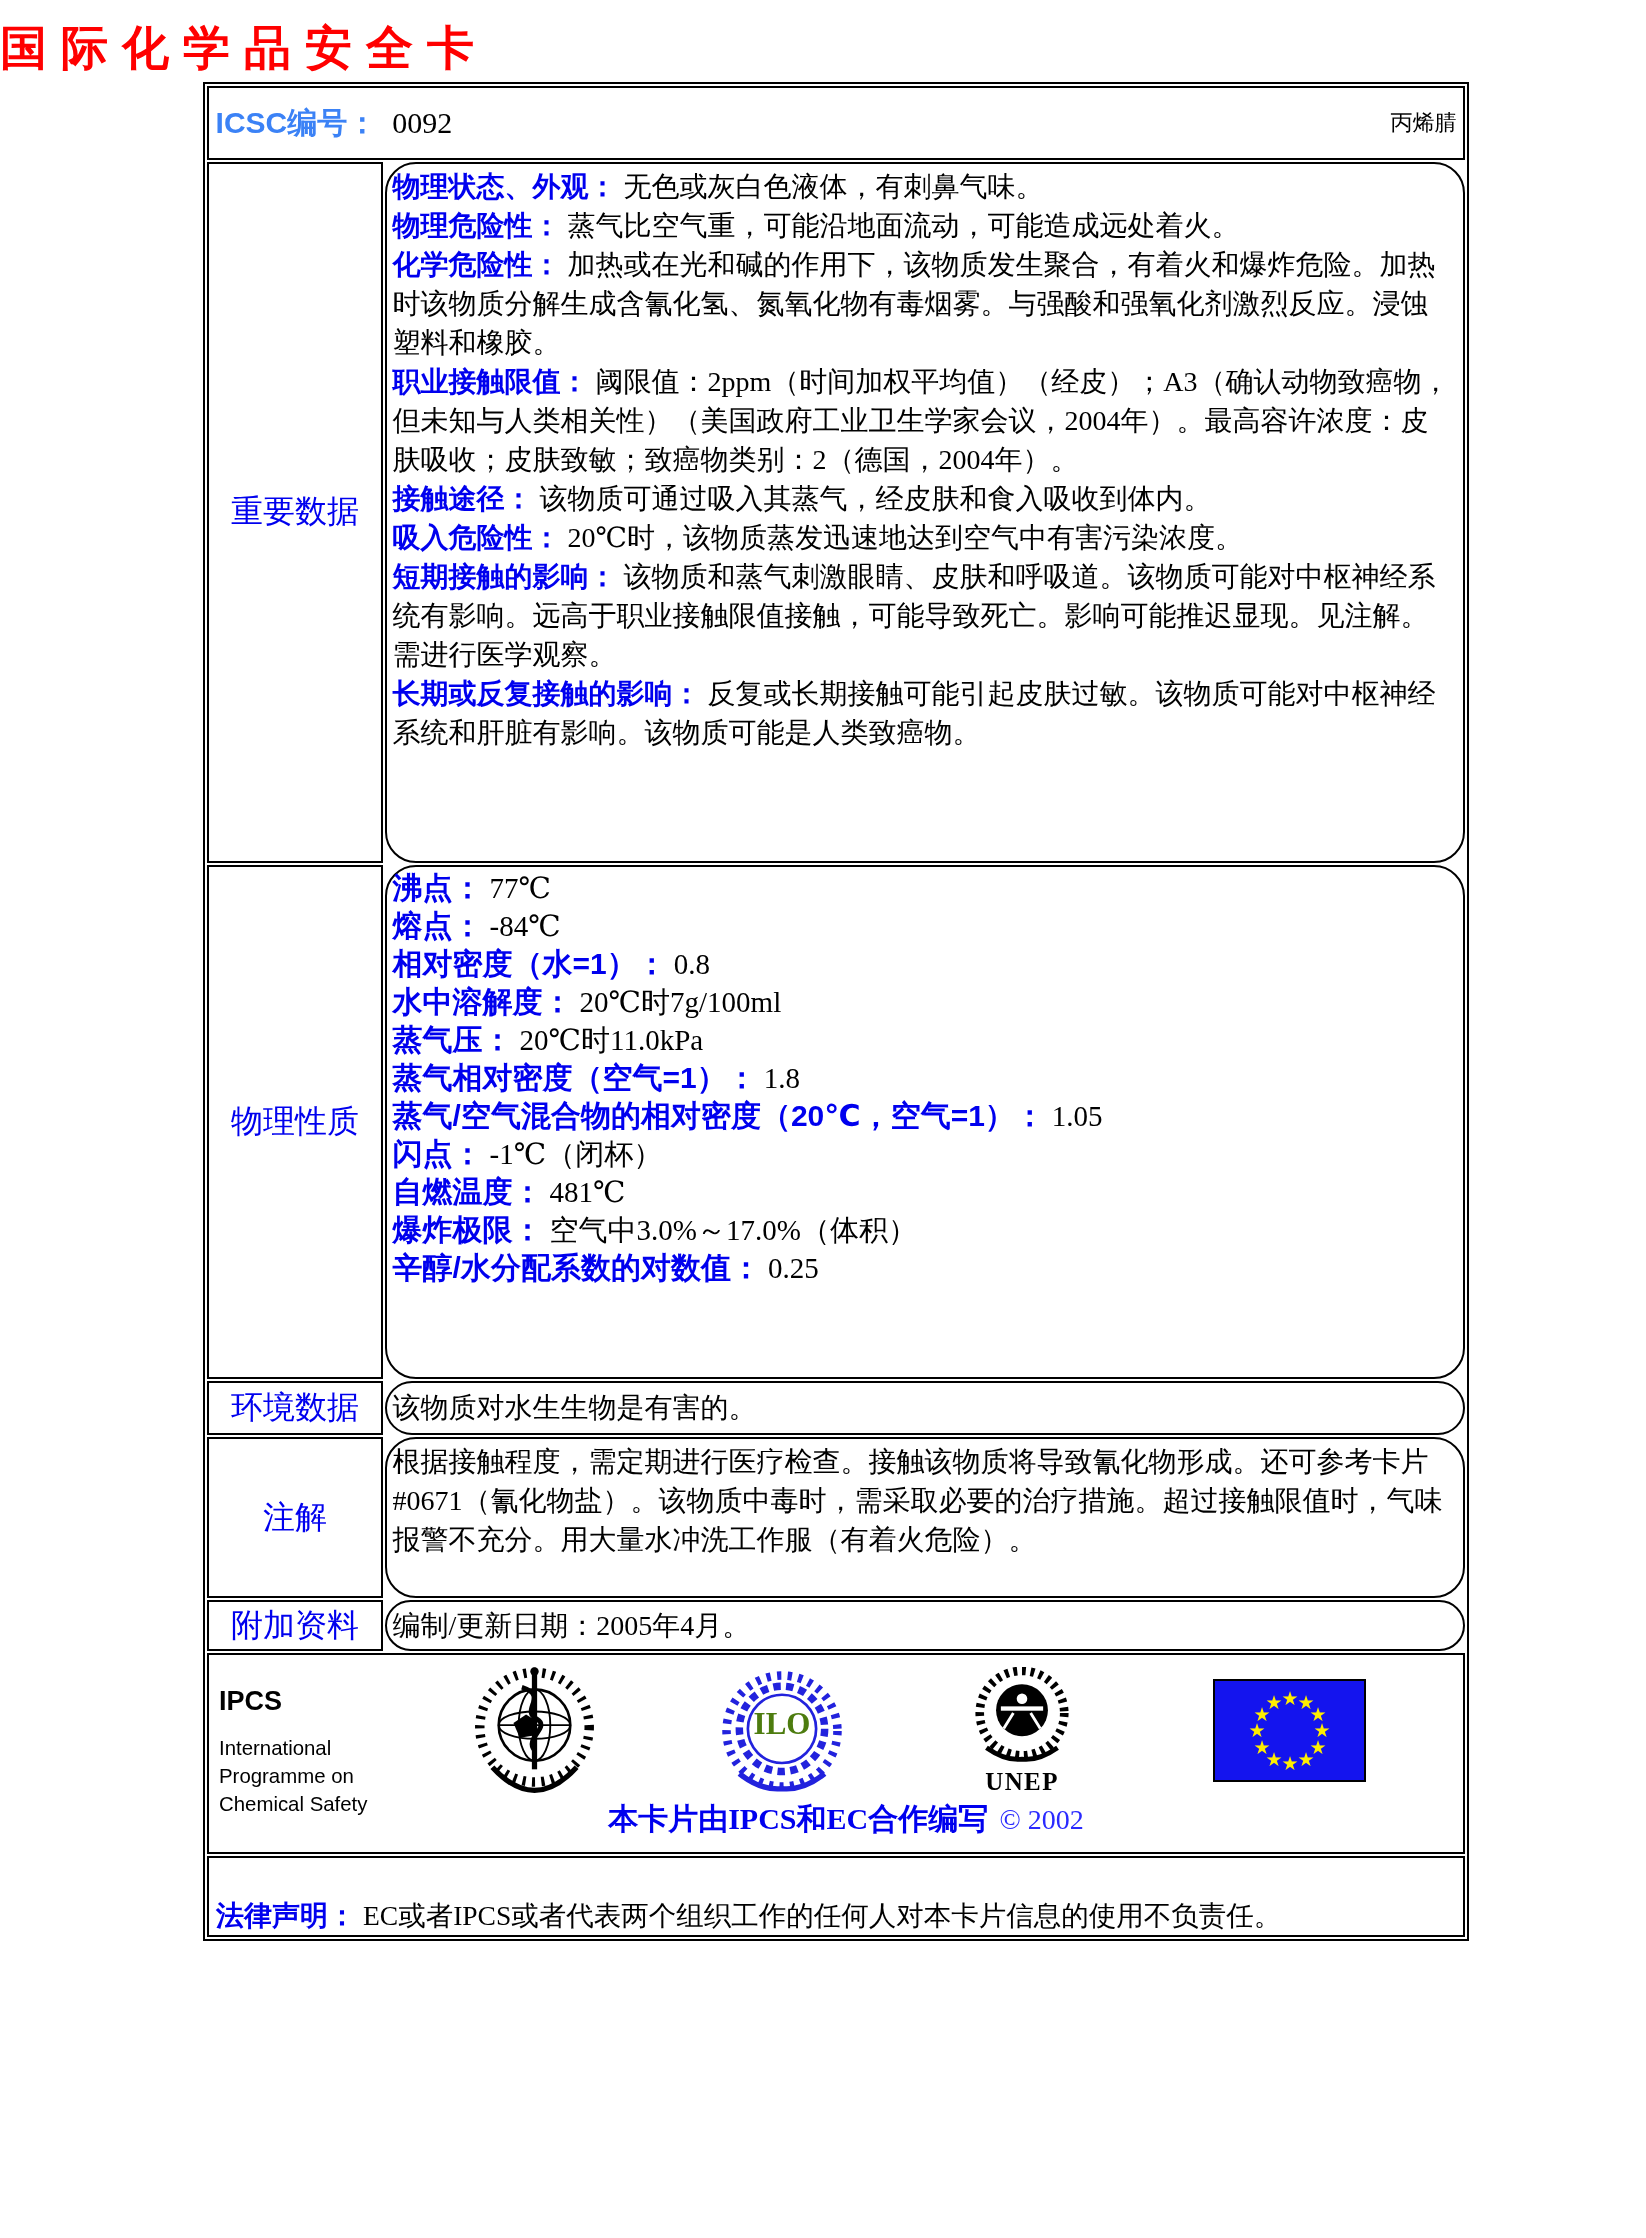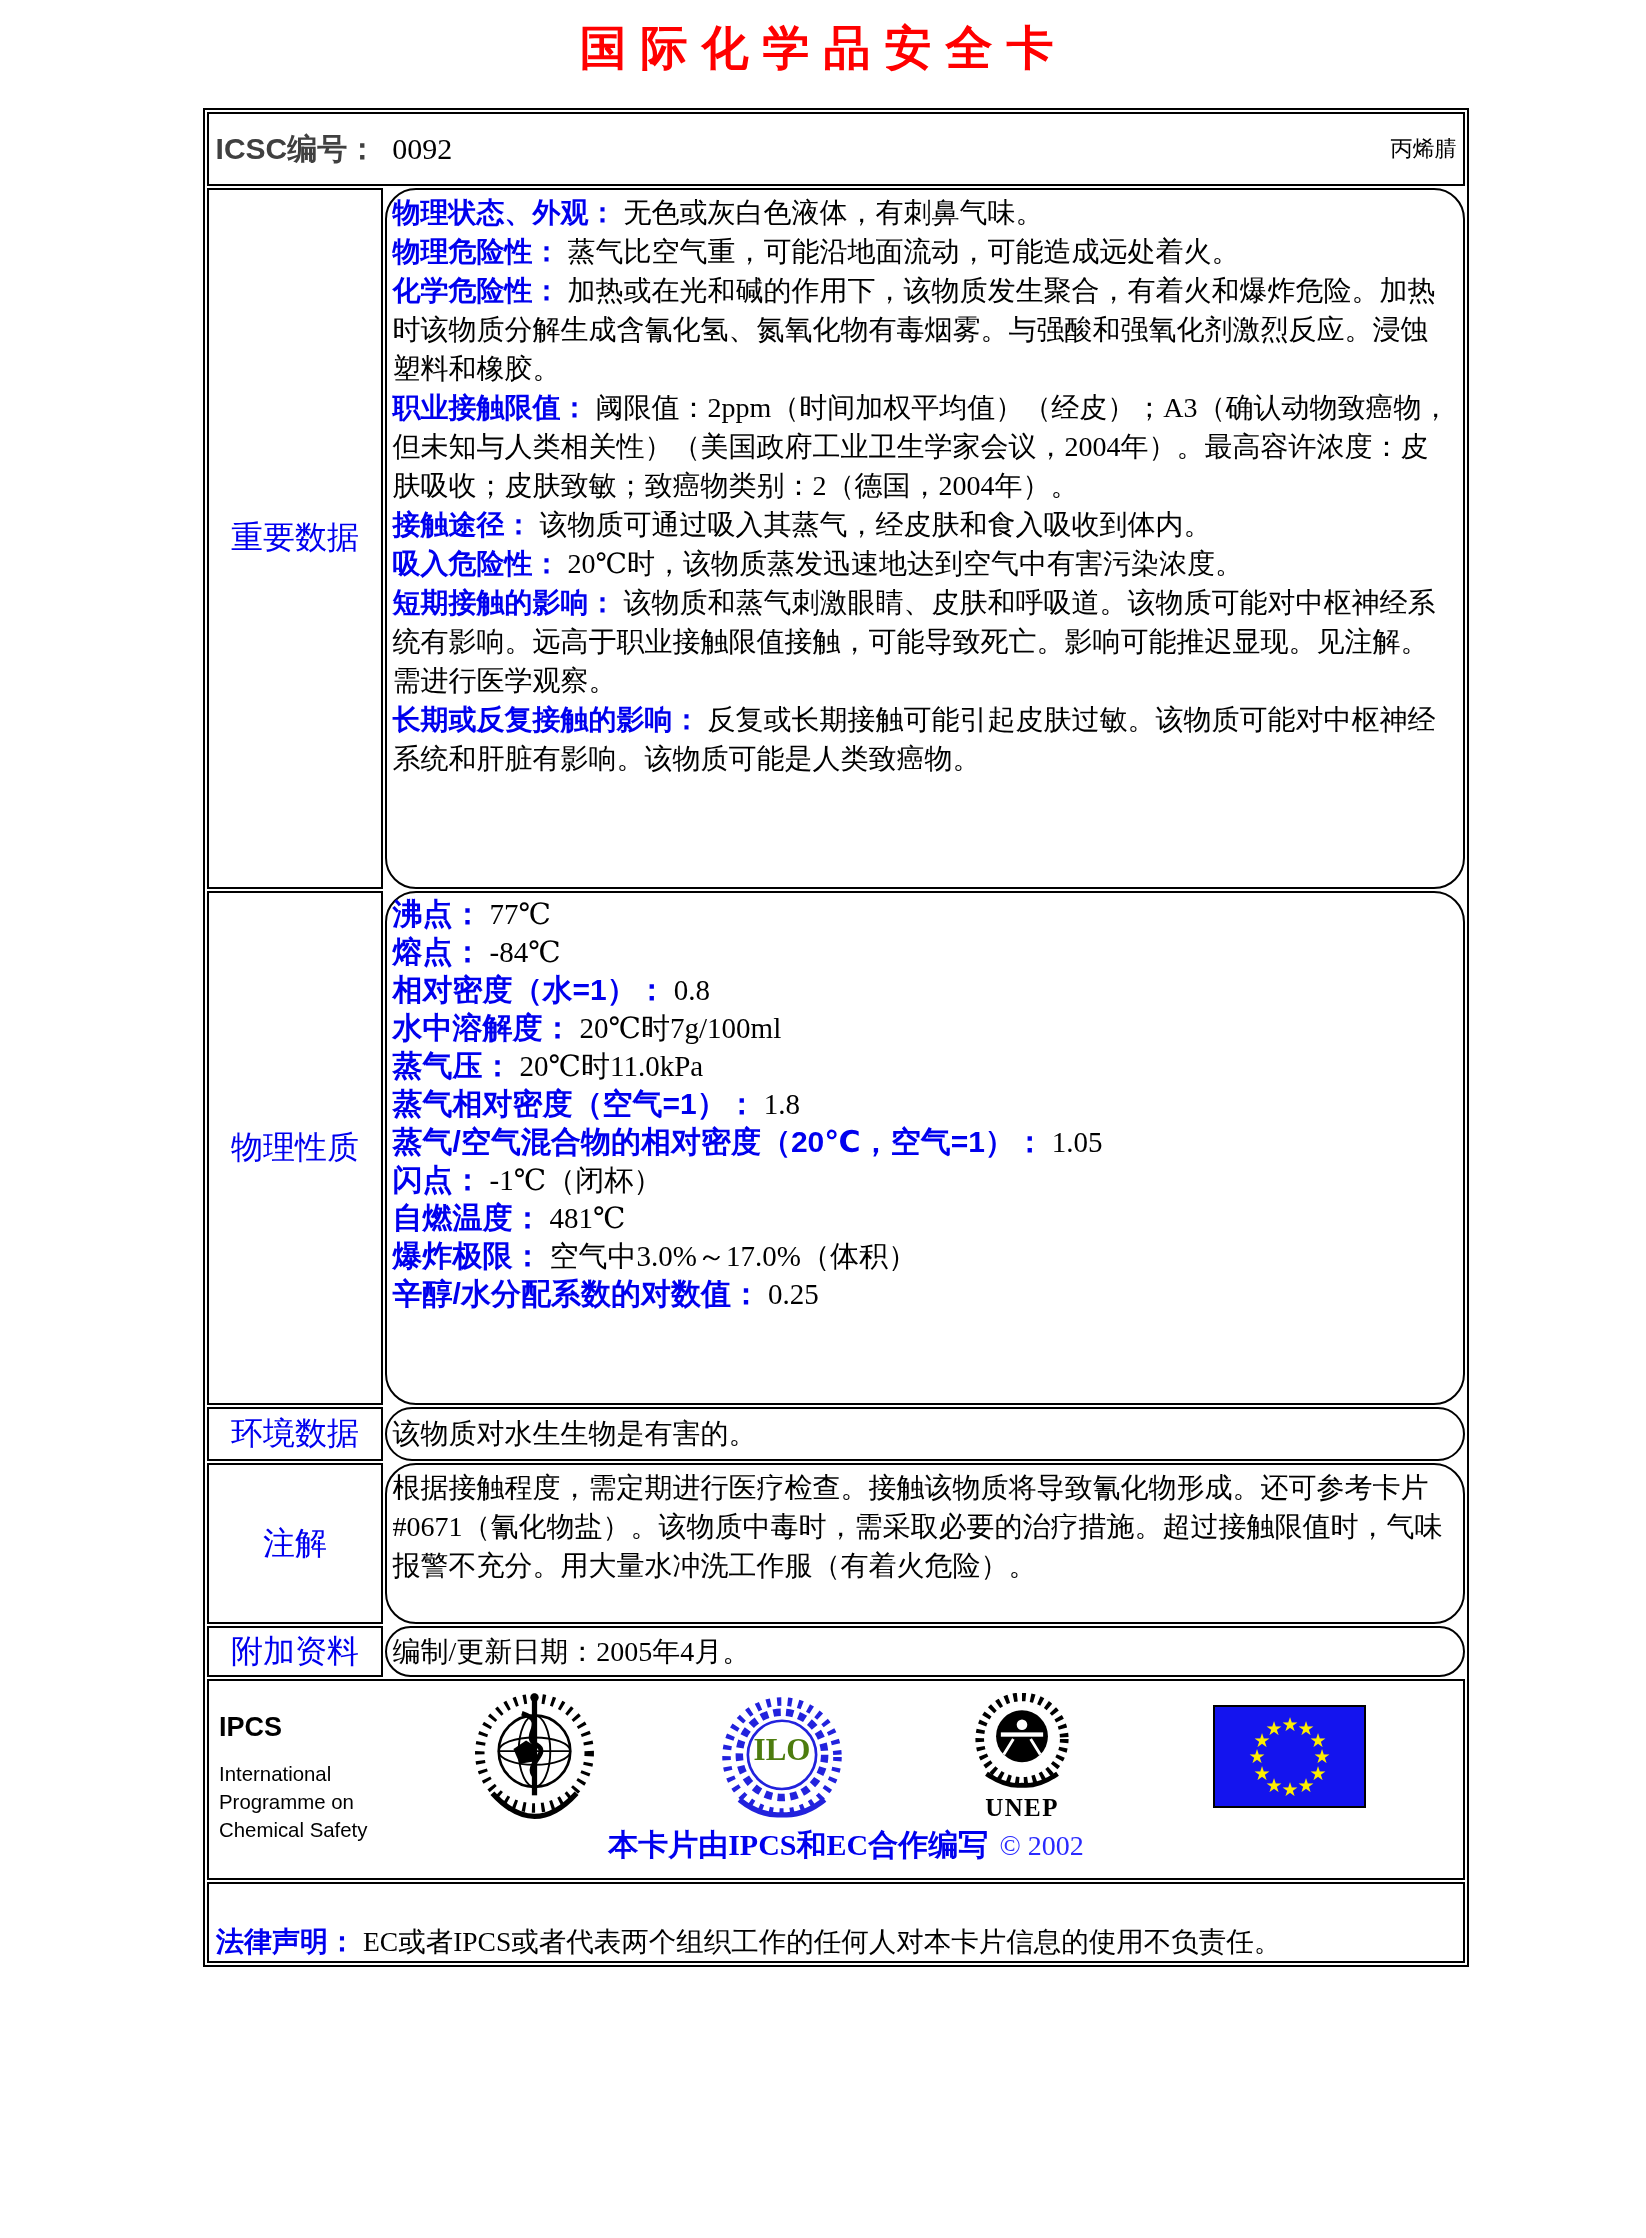--- a/index.html
+++ b/index.html
@@ -2,22 +2,21 @@
 <html style="font-size:11.3px"><head>
 <meta charset="utf-8">
 <style>
   html, body { margin:0; padding:0; background:#ffffff; }
   body {
     width: 1647px; height: 2239px; position: relative;
     font-family: "Liberation Serif", "DejaVu Serif", serif;
     color: #000;
   }
   .title {
-    margin: 17px 0 28px 0;
-    text-align: center;
+    margin: 17px 0 2px 0;
     color: #ff0000;
     font-weight: bold;
     font-size: 47px;
     letter-spacing: 14px;
     font-family: "DejaVu Serif", "Liberation Serif", serif;
   }
   table.card {
     border-collapse: separate;
     border-spacing: 2.8px;
     border: 2.8px solid #000;
@@ -42,21 +41,21 @@
   tr.r-notes     td { height: 152px; }
   tr.r-add       td { height: 38px; }
   tr.r-logos     td { height: 197px; }
   tr.r-legal     td { height: 58px; }
 
   .hdr {
     display: flex; justify-content: space-between; align-items: center;
     height: 100%; padding: 0 5.6px; box-sizing: border-box;
   }
   .hdr .lbl {
-    color: #404040; font-weight: bold;
+    color: #3b82f6; font-weight: bold;
     font-family: "Liberation Sans", "DejaVu Sans", sans-serif;
     font-size: 30px;
   }
   .hdr .val { font-size: 30px; margin-left: 15px; }
   .hdr-right { font-size: 22px; }
 
   td.content-cell { padding: 2.8px 7px 2.8px 5.6px; border-radius: 31px; }
   .flow { font-size: 28px; line-height: 39px; }
   .flow .item { margin: 0; }
   .lbl-inline {

